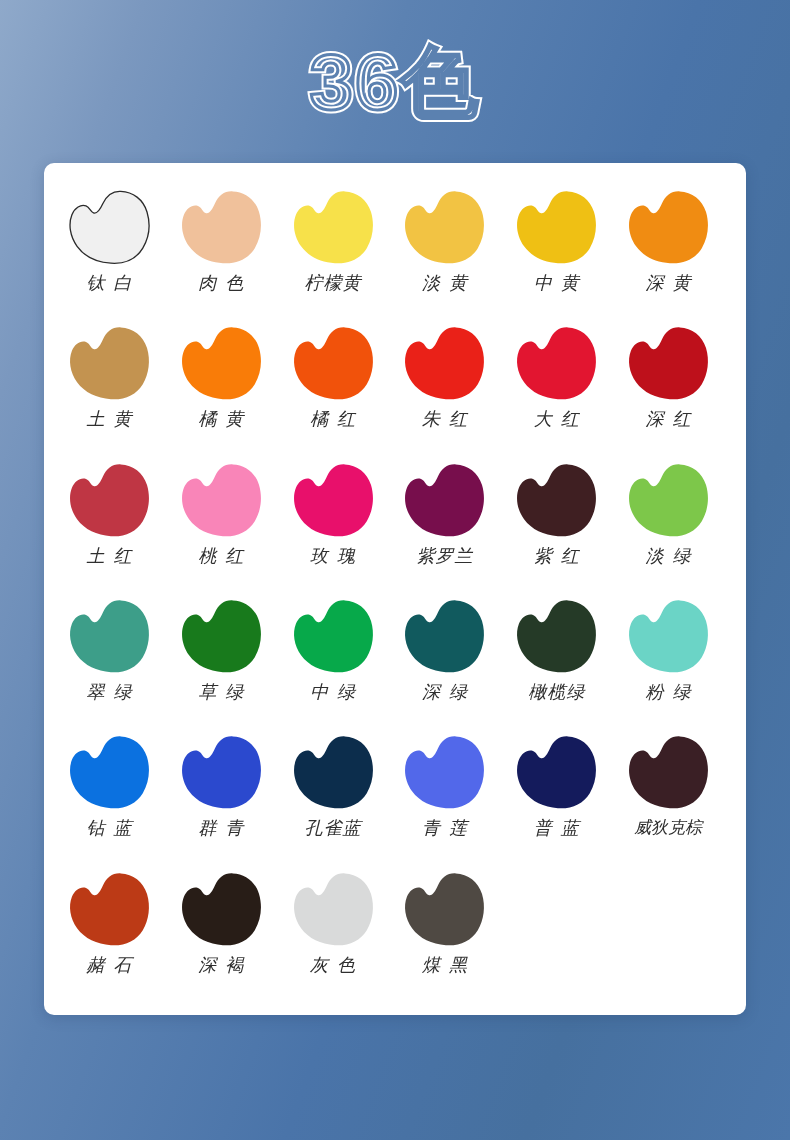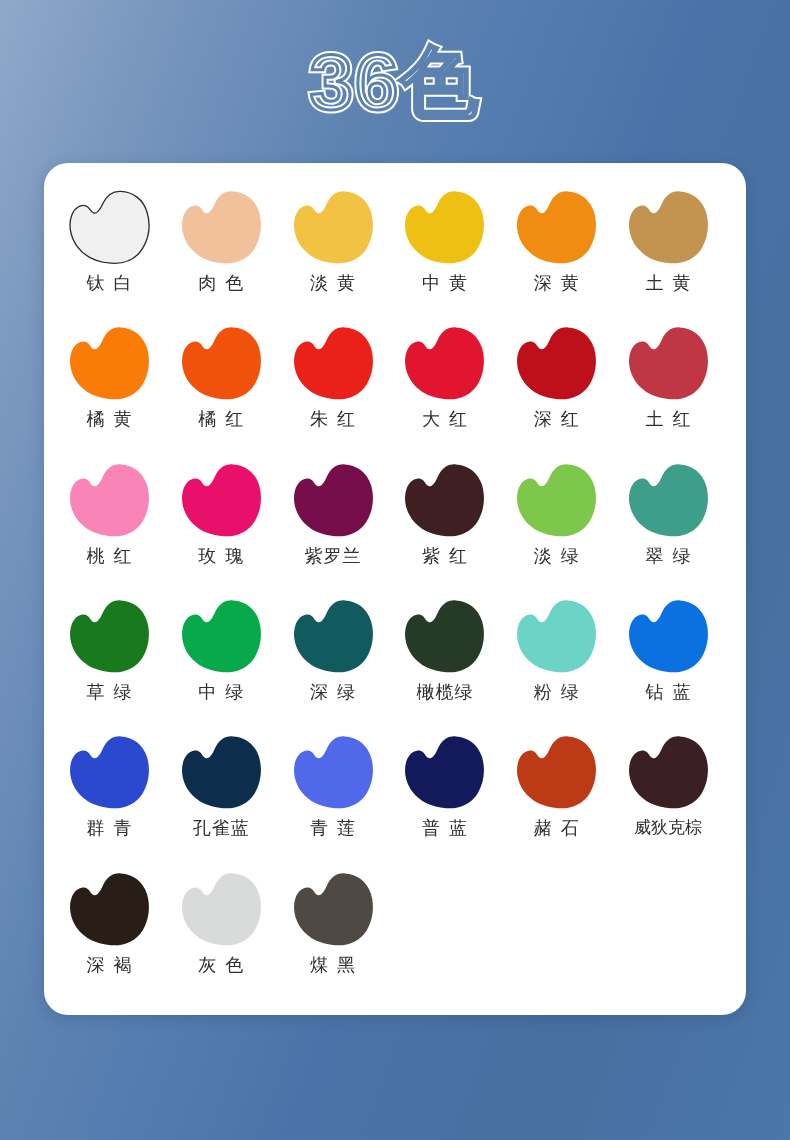--- a/index.html
+++ b/index.html
@@ -46,23 +46,24 @@
   }
 
   
   .card {
     position: absolute;
     left: 44px;
     top: 163px;
     width: 702px;
     height: 852px;
     background: #FFFFFF;
-    border-radius: 24px;
+    border-radius: 10px;
     box-shadow: 0 3px 14px rgba(30, 55, 95, 0.22);
     padding: 18px 22px 16px 9px;
+    font-style: italic;
   }
 
   .grid {
     display: grid;
     grid-template-columns: repeat(6, 1fr);
     grid-template-rows: repeat(6, 1fr);
     width: 100%;
     height: 100%;
   }
 
@@ -115,20 +116,28 @@
         <div class="blob">
           <svg viewBox="0 0 98 86" xmlns="http://www.w3.org/2000/svg">
             <path d="M61.5 4.0 C74.5 4.5 85.5 12.5 89.5 26.0 C93.5 39.5 91.5 53.5 85.0 64.5 C78.0 76.0 65.5 81.5 51.0 80.5 C36.0 79.5 23.0 73.5 15.0 62.5 C7.5 52.0 5.5 39.0 9.5 29.0 C12.5 21.5 19.0 17.5 24.5 19.5 C28.5 21.0 29.5 26.0 32.5 27.0 C36.5 28.5 39.5 23.5 42.5 17.0 C46.5 8.5 52.5 3.5 61.5 4.0 Z" fill="#F0C19B"></path>
           </svg>
         </div>
         <div class="label len2">肉色</div>
       </div>
       <div class="swatch">
         <div class="blob">
           <svg viewBox="0 0 98 86" xmlns="http://www.w3.org/2000/svg">
+            <path d="M61.5 4.0 C74.5 4.5 85.5 12.5 89.5 26.0 C93.5 39.5 91.5 53.5 85.0 64.5 C78.0 76.0 65.5 81.5 51.0 80.5 C36.0 79.5 23.0 73.5 15.0 62.5 C7.5 52.0 5.5 39.0 9.5 29.0 C12.5 21.5 19.0 17.5 24.5 19.5 C28.5 21.0 29.5 26.0 32.5 27.0 C36.5 28.5 39.5 23.5 42.5 17.0 C46.5 8.5 52.5 3.5 61.5 4.0 Z" fill="#F7E14A"></path>
+          </svg>
+        </div>
+        <div class="label len3">柠檬黄</div>
+      </div>
+      <div class="swatch">
+        <div class="blob">
+          <svg viewBox="0 0 98 86" xmlns="http://www.w3.org/2000/svg">
             <path d="M61.5 4.0 C74.5 4.5 85.5 12.5 89.5 26.0 C93.5 39.5 91.5 53.5 85.0 64.5 C78.0 76.0 65.5 81.5 51.0 80.5 C36.0 79.5 23.0 73.5 15.0 62.5 C7.5 52.0 5.5 39.0 9.5 29.0 C12.5 21.5 19.0 17.5 24.5 19.5 C28.5 21.0 29.5 26.0 32.5 27.0 C36.5 28.5 39.5 23.5 42.5 17.0 C46.5 8.5 52.5 3.5 61.5 4.0 Z" fill="#F2C343"></path>
           </svg>
         </div>
         <div class="label len2">淡黄</div>
       </div>
       <div class="swatch">
         <div class="blob">
           <svg viewBox="0 0 98 86" xmlns="http://www.w3.org/2000/svg">
             <path d="M61.5 4.0 C74.5 4.5 85.5 12.5 89.5 26.0 C93.5 39.5 91.5 53.5 85.0 64.5 C78.0 76.0 65.5 81.5 51.0 80.5 C36.0 79.5 23.0 73.5 15.0 62.5 C7.5 52.0 5.5 39.0 9.5 29.0 C12.5 21.5 19.0 17.5 24.5 19.5 C28.5 21.0 29.5 26.0 32.5 27.0 C36.5 28.5 39.5 23.5 42.5 17.0 C46.5 8.5 52.5 3.5 61.5 4.0 Z" fill="#EFC014"></path>
           </svg>
@@ -323,32 +332,32 @@
         <div class="blob">
           <svg viewBox="0 0 98 86" xmlns="http://www.w3.org/2000/svg">
             <path d="M61.5 4.0 C74.5 4.5 85.5 12.5 89.5 26.0 C93.5 39.5 91.5 53.5 85.0 64.5 C78.0 76.0 65.5 81.5 51.0 80.5 C36.0 79.5 23.0 73.5 15.0 62.5 C7.5 52.0 5.5 39.0 9.5 29.0 C12.5 21.5 19.0 17.5 24.5 19.5 C28.5 21.0 29.5 26.0 32.5 27.0 C36.5 28.5 39.5 23.5 42.5 17.0 C46.5 8.5 52.5 3.5 61.5 4.0 Z" fill="#141B5C"></path>
           </svg>
         </div>
         <div class="label len2">普蓝</div>
       </div>
       <div class="swatch">
         <div class="blob">
           <svg viewBox="0 0 98 86" xmlns="http://www.w3.org/2000/svg">
+            <path d="M61.5 4.0 C74.5 4.5 85.5 12.5 89.5 26.0 C93.5 39.5 91.5 53.5 85.0 64.5 C78.0 76.0 65.5 81.5 51.0 80.5 C36.0 79.5 23.0 73.5 15.0 62.5 C7.5 52.0 5.5 39.0 9.5 29.0 C12.5 21.5 19.0 17.5 24.5 19.5 C28.5 21.0 29.5 26.0 32.5 27.0 C36.5 28.5 39.5 23.5 42.5 17.0 C46.5 8.5 52.5 3.5 61.5 4.0 Z" fill="#3A1F25"></path>
+          </svg>
+        </div>
+        <div class="label len4">威狄克棕</div>
+      </div>
+      <div class="swatch">
+        <div class="blob">
+          <svg viewBox="0 0 98 86" xmlns="http://www.w3.org/2000/svg">
             <path d="M61.5 4.0 C74.5 4.5 85.5 12.5 89.5 26.0 C93.5 39.5 91.5 53.5 85.0 64.5 C78.0 76.0 65.5 81.5 51.0 80.5 C36.0 79.5 23.0 73.5 15.0 62.5 C7.5 52.0 5.5 39.0 9.5 29.0 C12.5 21.5 19.0 17.5 24.5 19.5 C28.5 21.0 29.5 26.0 32.5 27.0 C36.5 28.5 39.5 23.5 42.5 17.0 C46.5 8.5 52.5 3.5 61.5 4.0 Z" fill="#BC3A16"></path>
           </svg>
         </div>
         <div class="label len2">赭石</div>
-      </div>
-      <div class="swatch">
-        <div class="blob">
-          <svg viewBox="0 0 98 86" xmlns="http://www.w3.org/2000/svg">
-            <path d="M61.5 4.0 C74.5 4.5 85.5 12.5 89.5 26.0 C93.5 39.5 91.5 53.5 85.0 64.5 C78.0 76.0 65.5 81.5 51.0 80.5 C36.0 79.5 23.0 73.5 15.0 62.5 C7.5 52.0 5.5 39.0 9.5 29.0 C12.5 21.5 19.0 17.5 24.5 19.5 C28.5 21.0 29.5 26.0 32.5 27.0 C36.5 28.5 39.5 23.5 42.5 17.0 C46.5 8.5 52.5 3.5 61.5 4.0 Z" fill="#3A1F25"></path>
-          </svg>
-        </div>
-        <div class="label len4">威狄克棕</div>
       </div>
       <div class="swatch">
         <div class="blob">
           <svg viewBox="0 0 98 86" xmlns="http://www.w3.org/2000/svg">
             <path d="M61.5 4.0 C74.5 4.5 85.5 12.5 89.5 26.0 C93.5 39.5 91.5 53.5 85.0 64.5 C78.0 76.0 65.5 81.5 51.0 80.5 C36.0 79.5 23.0 73.5 15.0 62.5 C7.5 52.0 5.5 39.0 9.5 29.0 C12.5 21.5 19.0 17.5 24.5 19.5 C28.5 21.0 29.5 26.0 32.5 27.0 C36.5 28.5 39.5 23.5 42.5 17.0 C46.5 8.5 52.5 3.5 61.5 4.0 Z" fill="#281D17"></path>
           </svg>
         </div>
         <div class="label len2">深褐</div>
       </div>
       <div class="swatch">

